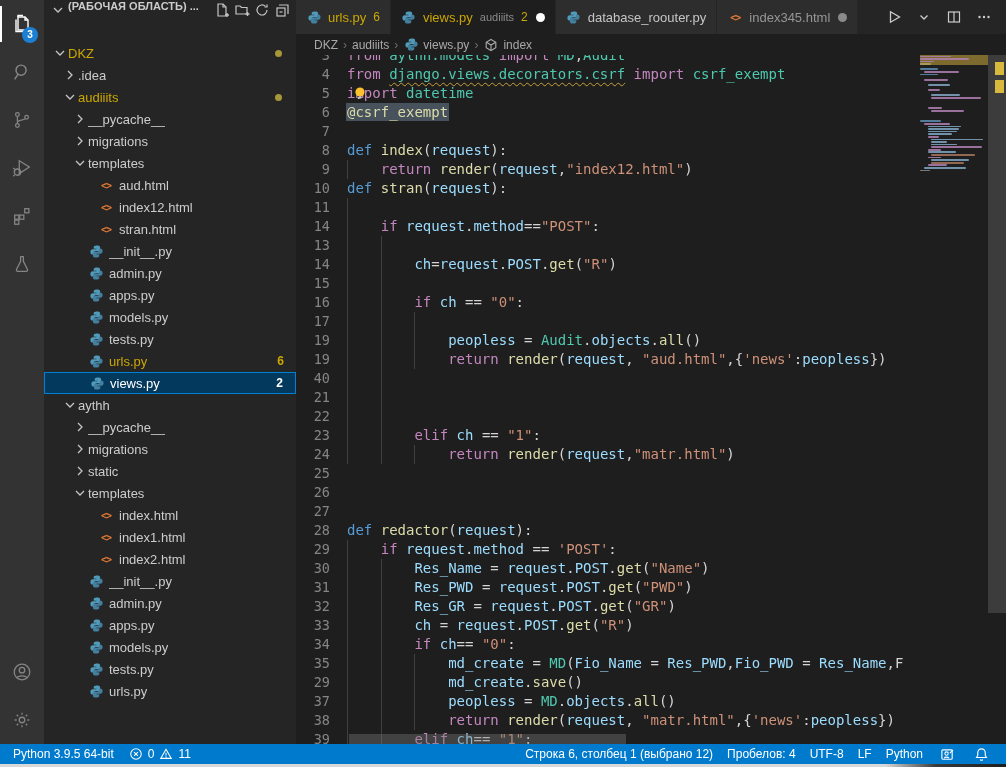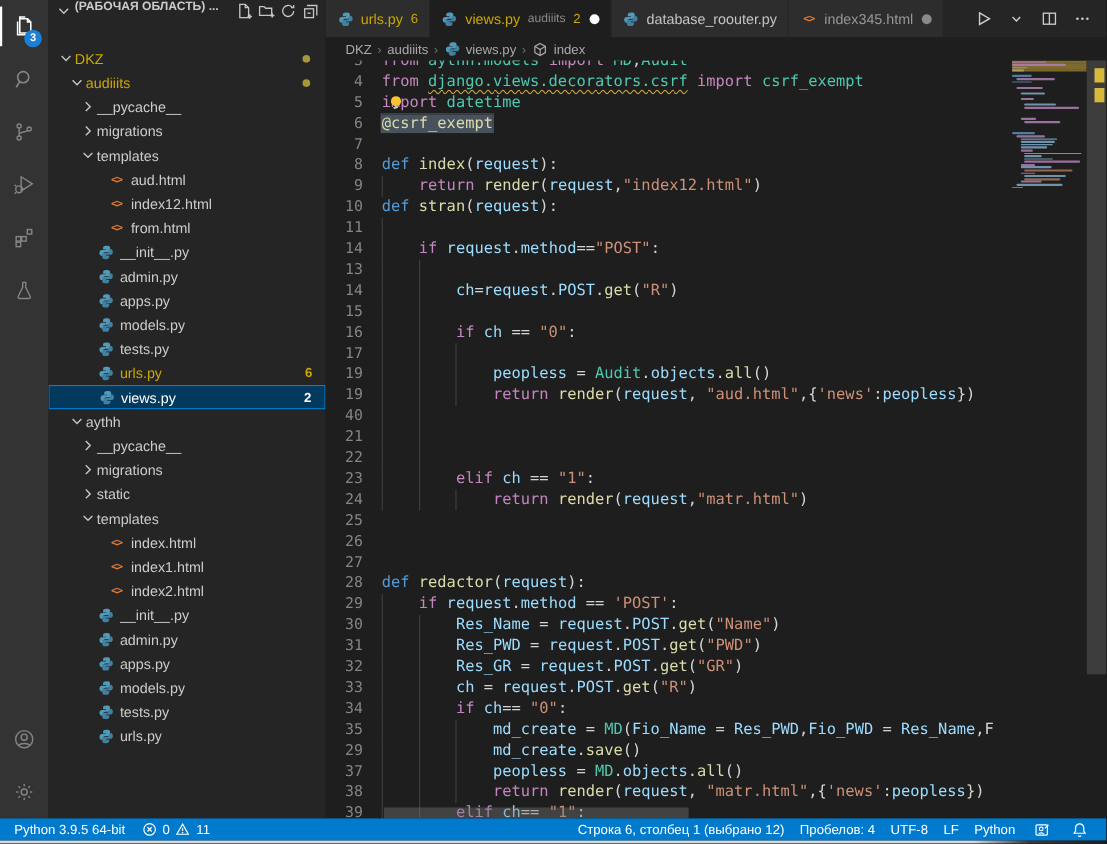--- a/index.html
+++ b/index.html
@@ -212,20 +212,30 @@
           <span style="width:8px;flex:0 0 8px;"></span>
           <span class="chev">
             <svg width="16" height="16" viewBox="0 0 16 16" fill="none" stroke="currentColor" stroke-width="1.2">
               <path d="M4 6l4 4 4-4" stroke-width="1.3"></path>
             </svg>
           </span>
           <span class="lbl">DKZ</span>
           <span class="grow"></span>
           <span class="moddot"></span>
         </div>
+        <div class="trow">
+          <span style="width:18px;flex:0 0 18px;"></span>
+          <span class="chev">
+            <svg width="16" height="16" viewBox="0 0 16 16" fill="none" stroke="currentColor" stroke-width="1.2">
+              <path d="M6 4l4 4-4 4" stroke-width="1.3"></path>
+            </svg>
+          </span>
+          <span class="lbl">.idea</span>
+          <span class="grow"></span>
+        </div>
         <div class="trow warn">
           <span style="width:18px;flex:0 0 18px;"></span>
           <span class="chev">
             <svg width="16" height="16" viewBox="0 0 16 16" fill="none" stroke="currentColor" stroke-width="1.2">
               <path d="M4 6l4 4 4-4" stroke-width="1.3"></path>
             </svg>
           </span>
           <span class="lbl">audiiits</span>
           <span class="grow"></span>
           <span class="moddot"></span>
@@ -271,21 +281,21 @@
           <span style="width:38px;flex:0 0 38px;"></span>
           <span class="chev"></span>
           <span class="ficon html-ico">&lt;&gt;</span>
           <span class="lbl">index12.html</span>
           <span class="grow"></span>
         </div>
         <div class="trow">
           <span style="width:38px;flex:0 0 38px;"></span>
           <span class="chev"></span>
           <span class="ficon html-ico">&lt;&gt;</span>
-          <span class="lbl">from.html</span>
+          <span class="lbl">stran.html</span>
           <span class="grow"></span>
         </div>
         <div class="trow">
           <span style="width:28px;flex:0 0 28px;"></span>
           <span class="chev"></span>
           <span class="ficon">
             <svg width="15" height="15" viewBox="0 0 16 16">
               <path d="M7.9 1.5c-1.9 0-2.9.8-2.9 2v1.6h3v.6H3.9c-1.5 0-2.4 1.1-2.4 2.8 0 1.7.9 2.8 2.4 2.8h1.2V9.6c0-1.1.9-2 2-2h3c.9 0 1.7-.8 1.7-1.7v-2.4c0-1.2-1-2-2.2-2z" fill="#519aba"></path>
               <path d="M8.1 14.5c1.9 0 2.9-.8 2.9-2v-1.6H8v-.6h4.1c1.5 0 2.4-1.1 2.4-2.8 0-1.7-.9-2.8-2.4-2.8h-1.2v1.7c0 1.1-.9 2-2 2h-3c-.9 0-1.7.8-1.7 1.7v2.4c0 1.2 1 2 2.2 2z" fill="#437f9e"></path>
             </svg>

